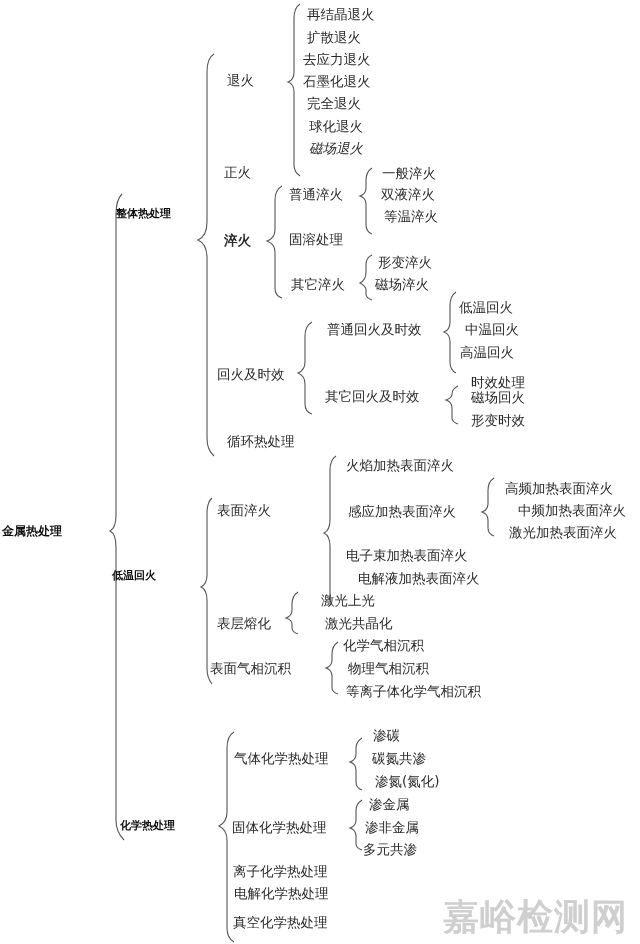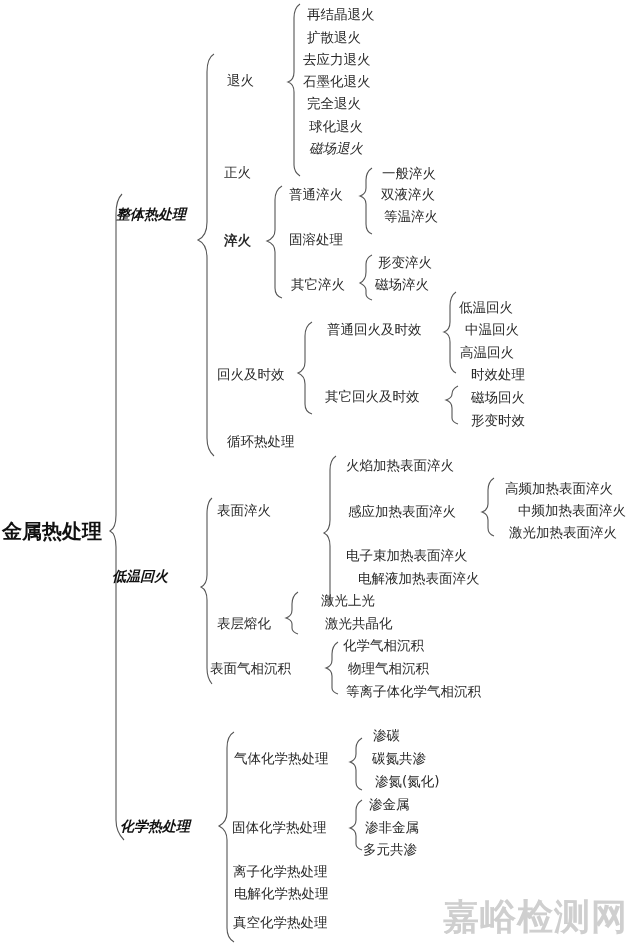--- a/index.html
+++ b/index.html
@@ -1,20 +1,20 @@
 <!DOCTYPE html>
 <html><head>
 <meta charset="utf-8">
 <style>
   html, body { margin: 0; padding: 0; background: #ffffff; }
   body { width: 640px; height: 944px; position: relative; overflow: hidden;
          font-family: "DejaVu Sans", "Liberation Sans", sans-serif; color: #222; }
   .n { position: absolute; white-space: nowrap; font-size: 13.5px; line-height: 16px; color: #2a2a2a; }
-  .root { font-size: 20px; font-weight: bold; color: #111; }
-  .l1 { font-size: 14px; font-weight: bold; color: #111; font-style: italic; }
+  .root { font-size: 12px; font-weight: bold; color: #111; }
+  .l1 { font-size: 11px; font-weight: bold; color: #111; }
   svg.br { position: absolute; left: 0; top: 0; width: 640px; height: 944px; }
   svg.br path { fill: none; stroke: #555; stroke-width: 1.1; }
   .wm { position: absolute; right: 12px; bottom: 8px; text-align: right; color: #cfcfcf; }
   .wm .cn { font-size: 36px; font-weight: bold; letter-spacing: 1px; line-height: 38px; }
   .wm .en { font-size: 17px; font-style: italic; font-weight: bold; letter-spacing: 1px; }
 </style>
 </head>
 <body>
 
 <svg class="br" viewBox="0 0 640 944">
@@ -77,21 +77,21 @@
 <div class="n" style="left:289px;top:231px;">固溶处理</div>
 <div class="n" style="left:291px;top:276px;">其它淬火</div>
 <div class="n" style="left:378px;top:254px;">形变淬火</div>
 <div class="n" style="left:375px;top:276px;">磁场淬火</div>
 
 <div class="n" style="left:217px;top:366px;">回火及时效</div>
 <div class="n" style="left:327px;top:321px;">普通回火及时效</div>
 <div class="n" style="left:459px;top:299px;">低温回火</div>
 <div class="n" style="left:465px;top:321px;">中温回火</div>
 <div class="n" style="left:460px;top:344px;">高温回火</div>
-<div class="n" style="left:461px;top:366px;padding-left:10px;">时效处理</div>
+<div class="n" style="left:461px;top:374px;padding-left:10px;">时效处理</div>
 <div class="n" style="left:325px;top:388px;">其它回火及时效</div>
 <div class="n" style="left:471px;top:389px;">磁场回火</div>
 <div class="n" style="left:471px;top:412px;">形变时效</div>
 
 <div class="n" style="left:227px;top:433px;">循环热处理</div>
 
 <div class="n l1" style="left:112px;top:568px;">低温回火</div>
 
 <div class="n" style="left:217px;top:502px;">表面淬火</div>
 <div class="n" style="left:346px;top:457px;">火焰加热表面淬火</div>

